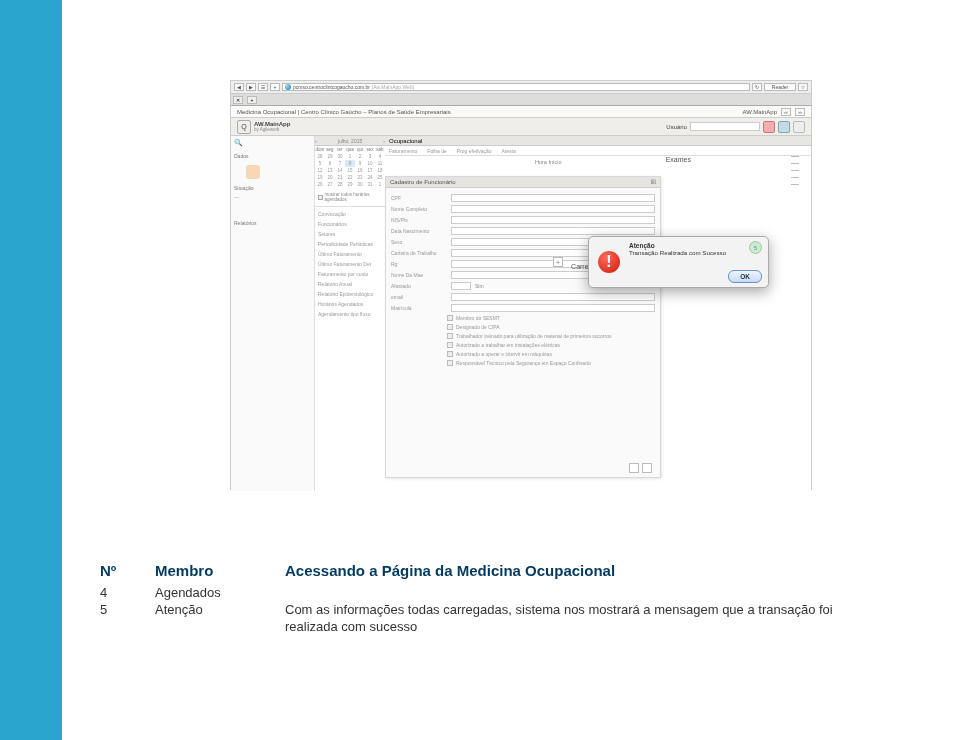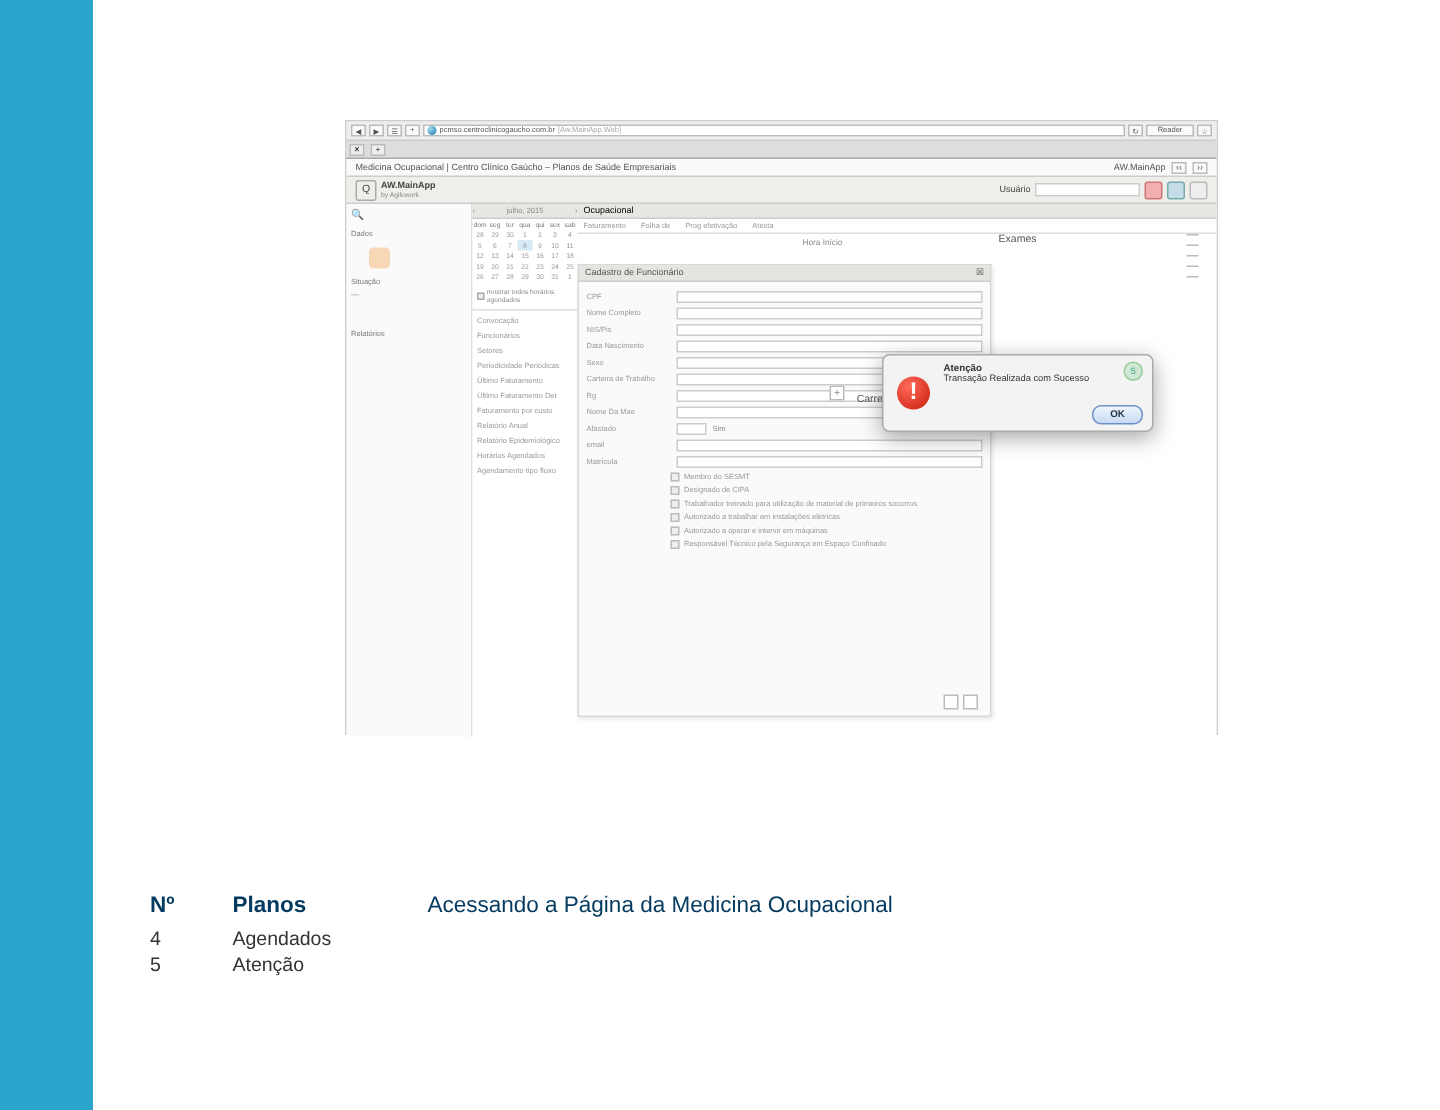--- a/index.html
+++ b/index.html
@@ -66,25 +66,25 @@
   .modal .icon-wrap { width:40px; display:flex; align-items:center; justify-content:center; }
   .alert-icon { width:22px;height:22px;border-radius:50%; background:radial-gradient(circle at 35% 30%,#ff6b5b,#c91b0a); color:#fff; font-weight:bold; font-size:16px; display:flex;align-items:center;justify-content:center; }
   .modal .msg { flex:1; padding:5px 6px 2px 0; font-size:6.2px; color:#333; position:relative; }
   .modal .msg .ttl2 { font-weight:bold; font-size:6.5px; }
   .modal .count { position:absolute; right:6px; top:4px; width:13px;height:13px;border-radius:50%; background:#cfe8d6; color:#4a7; font-size:6px; display:flex;align-items:center;justify-content:center; border:1px solid #9c9; }
   .modal .ok { position:absolute; right:6px; bottom:4px; width:34px;height:13px; border:1px solid #6b91c9; border-radius:6px; background:linear-gradient(#eef4fc,#c7dbf4); font-size:6.5px; font-weight:bold; color:#234; text-align:center; line-height:12px; }
   .modal .plus { position:absolute; left:-36px; top:20px; width:10px;height:10px; background:#fff; border:1px solid #bbb; font-size:7px; text-align:center; line-height:9px; color:#888; }
   .foot-icons { position:absolute; right:8px; bottom:4px; display:flex; gap:3px; }
   .foot-icons div { width:10px;height:10px;border:1px solid #bbb;background:#fff; }
   
-  .manual-table { position:absolute; left:100px; top:595px; width:780px; font-size:13px; color:#333; }
+  .manual-table { position:absolute; left:100px; top:562px; width:780px; font-size:13px; color:#333; }
   .manual-table .hd { display:flex; gap:0; margin-bottom:6px; }
   .manual-table .hd .c1 { width:55px; font-weight:bold; color:#043a5f; font-size:15px; }
   .manual-table .hd .c2 { width:130px; font-weight:bold; color:#043a5f; font-size:15px; }
-  .manual-table .hd .c3 { flex:1; font-weight:normal; color:#043a5f; font-size:15px; }
+  .manual-table .hd .c3 { flex:1; font-weight:bold; color:#043a5f; font-size:15px; }
   .manual-table .rw { display:flex; gap:0; margin:2px 0; font-size:13px; color:#333; align-items:flex-start; }
   .manual-table .rw .c1 { width:55px; }
   .manual-table .rw .c2 { width:130px; }
   .manual-table .rw .c3 { flex:1; line-height:1.3; }
 </style>
 </head>
 <body>
 
 <div class="left-strip"></div>
 
@@ -322,26 +322,27 @@
           <div class="ok">OK</div>
         </div>
       </div>
     </div>
   </div>
 </div>
 
 <div class="manual-table">
   <div class="hd">
     <div class="c1">Nº</div>
-    <div class="c2">Planos</div>
+    <div class="c2">Membro</div>
     <div class="c3">Acessando a Página da Medicina Ocupacional</div>
   </div>
   <div id="tbody">
       <div class="rw">
         <div class="c1">4</div>
         <div class="c2">Agendados</div>
       </div>
       <div class="rw">
         <div class="c1">5</div>
         <div class="c2">Atenção</div>
+        <div class="c3">Com as informações todas carregadas, sistema nos mostrará a mensagem que a transação foi realizada com sucesso</div>
       </div>
     </div>
 </div>
 
 </body></html>

